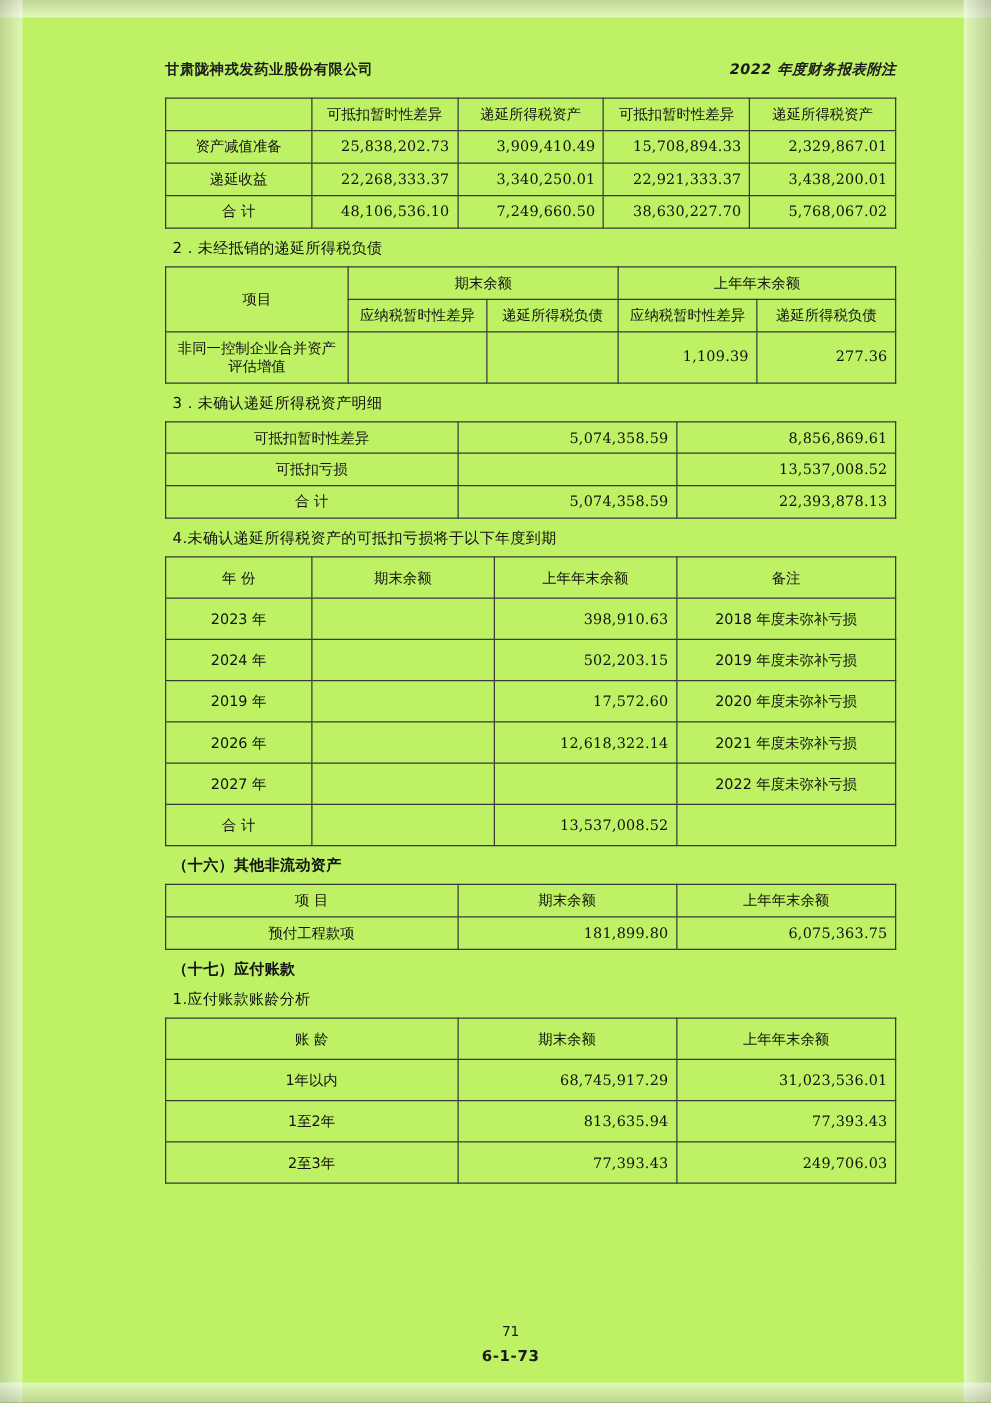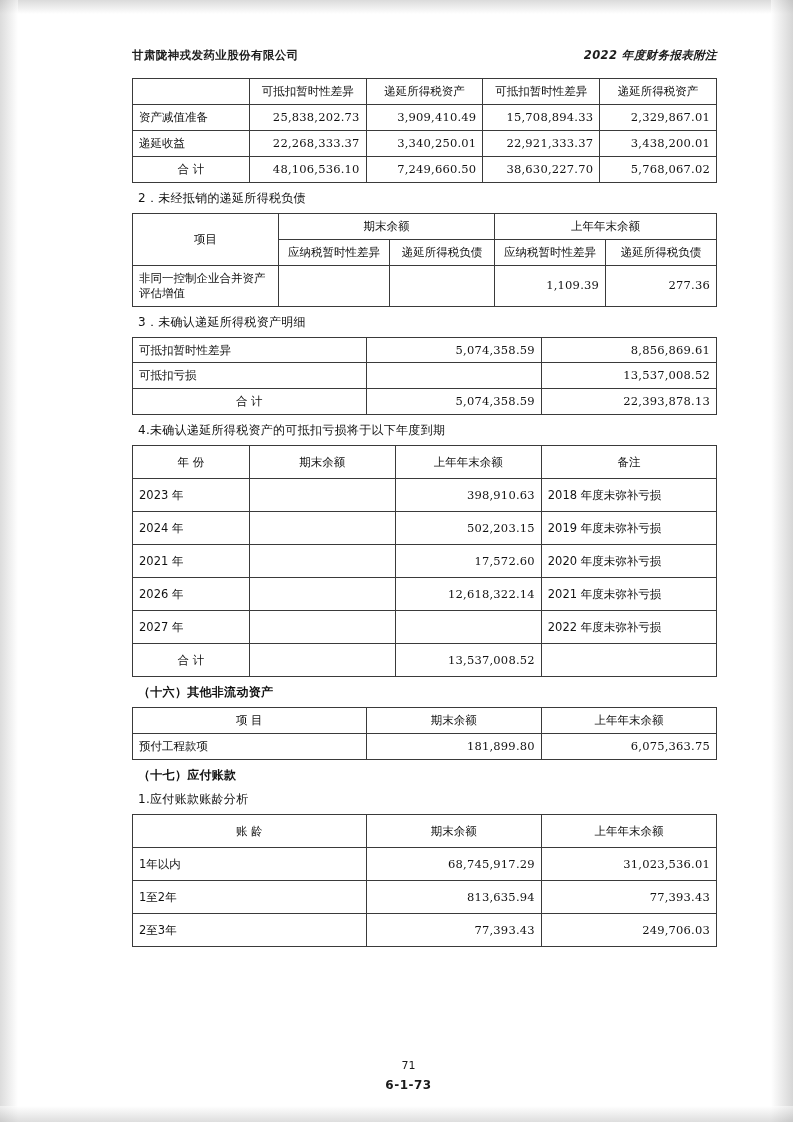--- a/index.html
+++ b/index.html
@@ -7,21 +7,21 @@
     padding: 0;
     background: #8d8d8d;
   }
   body {
     font-family: "DejaVu Sans", "Liberation Sans", sans-serif;
   }
   .page {
     position: relative;
     width: 793px;
     height: 1122px;
-    background: #ffffff;
+    background: #bef264;
     overflow: hidden;
     box-sizing: border-box;
   }
   
   .scan-edge-top {
     position: absolute; left: 0; top: 0; width: 793px; height: 14px;
     background: linear-gradient(to bottom, #bdbdbd, #ffffff);
     opacity: .55;
   }
   .scan-edge-left {
@@ -68,21 +68,21 @@
   }
   table.t td, table.t th {
     border: 1px solid #3a3a3a;
     padding: 5px 6px;
     font-weight: normal;
     vertical-align: middle;
     line-height: 1.3;
   }
   .c { text-align: center; }
   .r { text-align: right; }
-  .l { text-align: left; margin-top: 28px; }
+  .l { text-align: center; margin-top: 28px; }
   .num { font-family: "DejaVu Serif", "Liberation Serif", serif; letter-spacing: .2px; margin-top: 31px; }
   .sect {
     font-size: 12px;
     color: #111;
     margin: 7px 0 6px 6px;
     letter-spacing: .3px;
   }
   .sect.bold { font-weight: bold; }
   .tbl-wrap { margin-bottom: 2px; }
 
@@ -243,21 +243,21 @@
             <td class="r num">398,910.63</td>
             <td class="l">2018 年度未弥补亏损</td>
           </tr>
           <tr>
             <td class="l">2024 年</td>
             <td class="r num"></td>
             <td class="r num">502,203.15</td>
             <td class="l">2019 年度未弥补亏损</td>
           </tr>
           <tr>
-            <td class="l">2021 年</td>
+            <td class="l">2019 年</td>
             <td class="r num"></td>
             <td class="r num">17,572.60</td>
             <td class="l">2020 年度未弥补亏损</td>
           </tr>
           <tr>
             <td class="l">2026 年</td>
             <td class="r num"></td>
             <td class="r num">12,618,322.14</td>
             <td class="l">2021 年度未弥补亏损</td>
           </tr>

